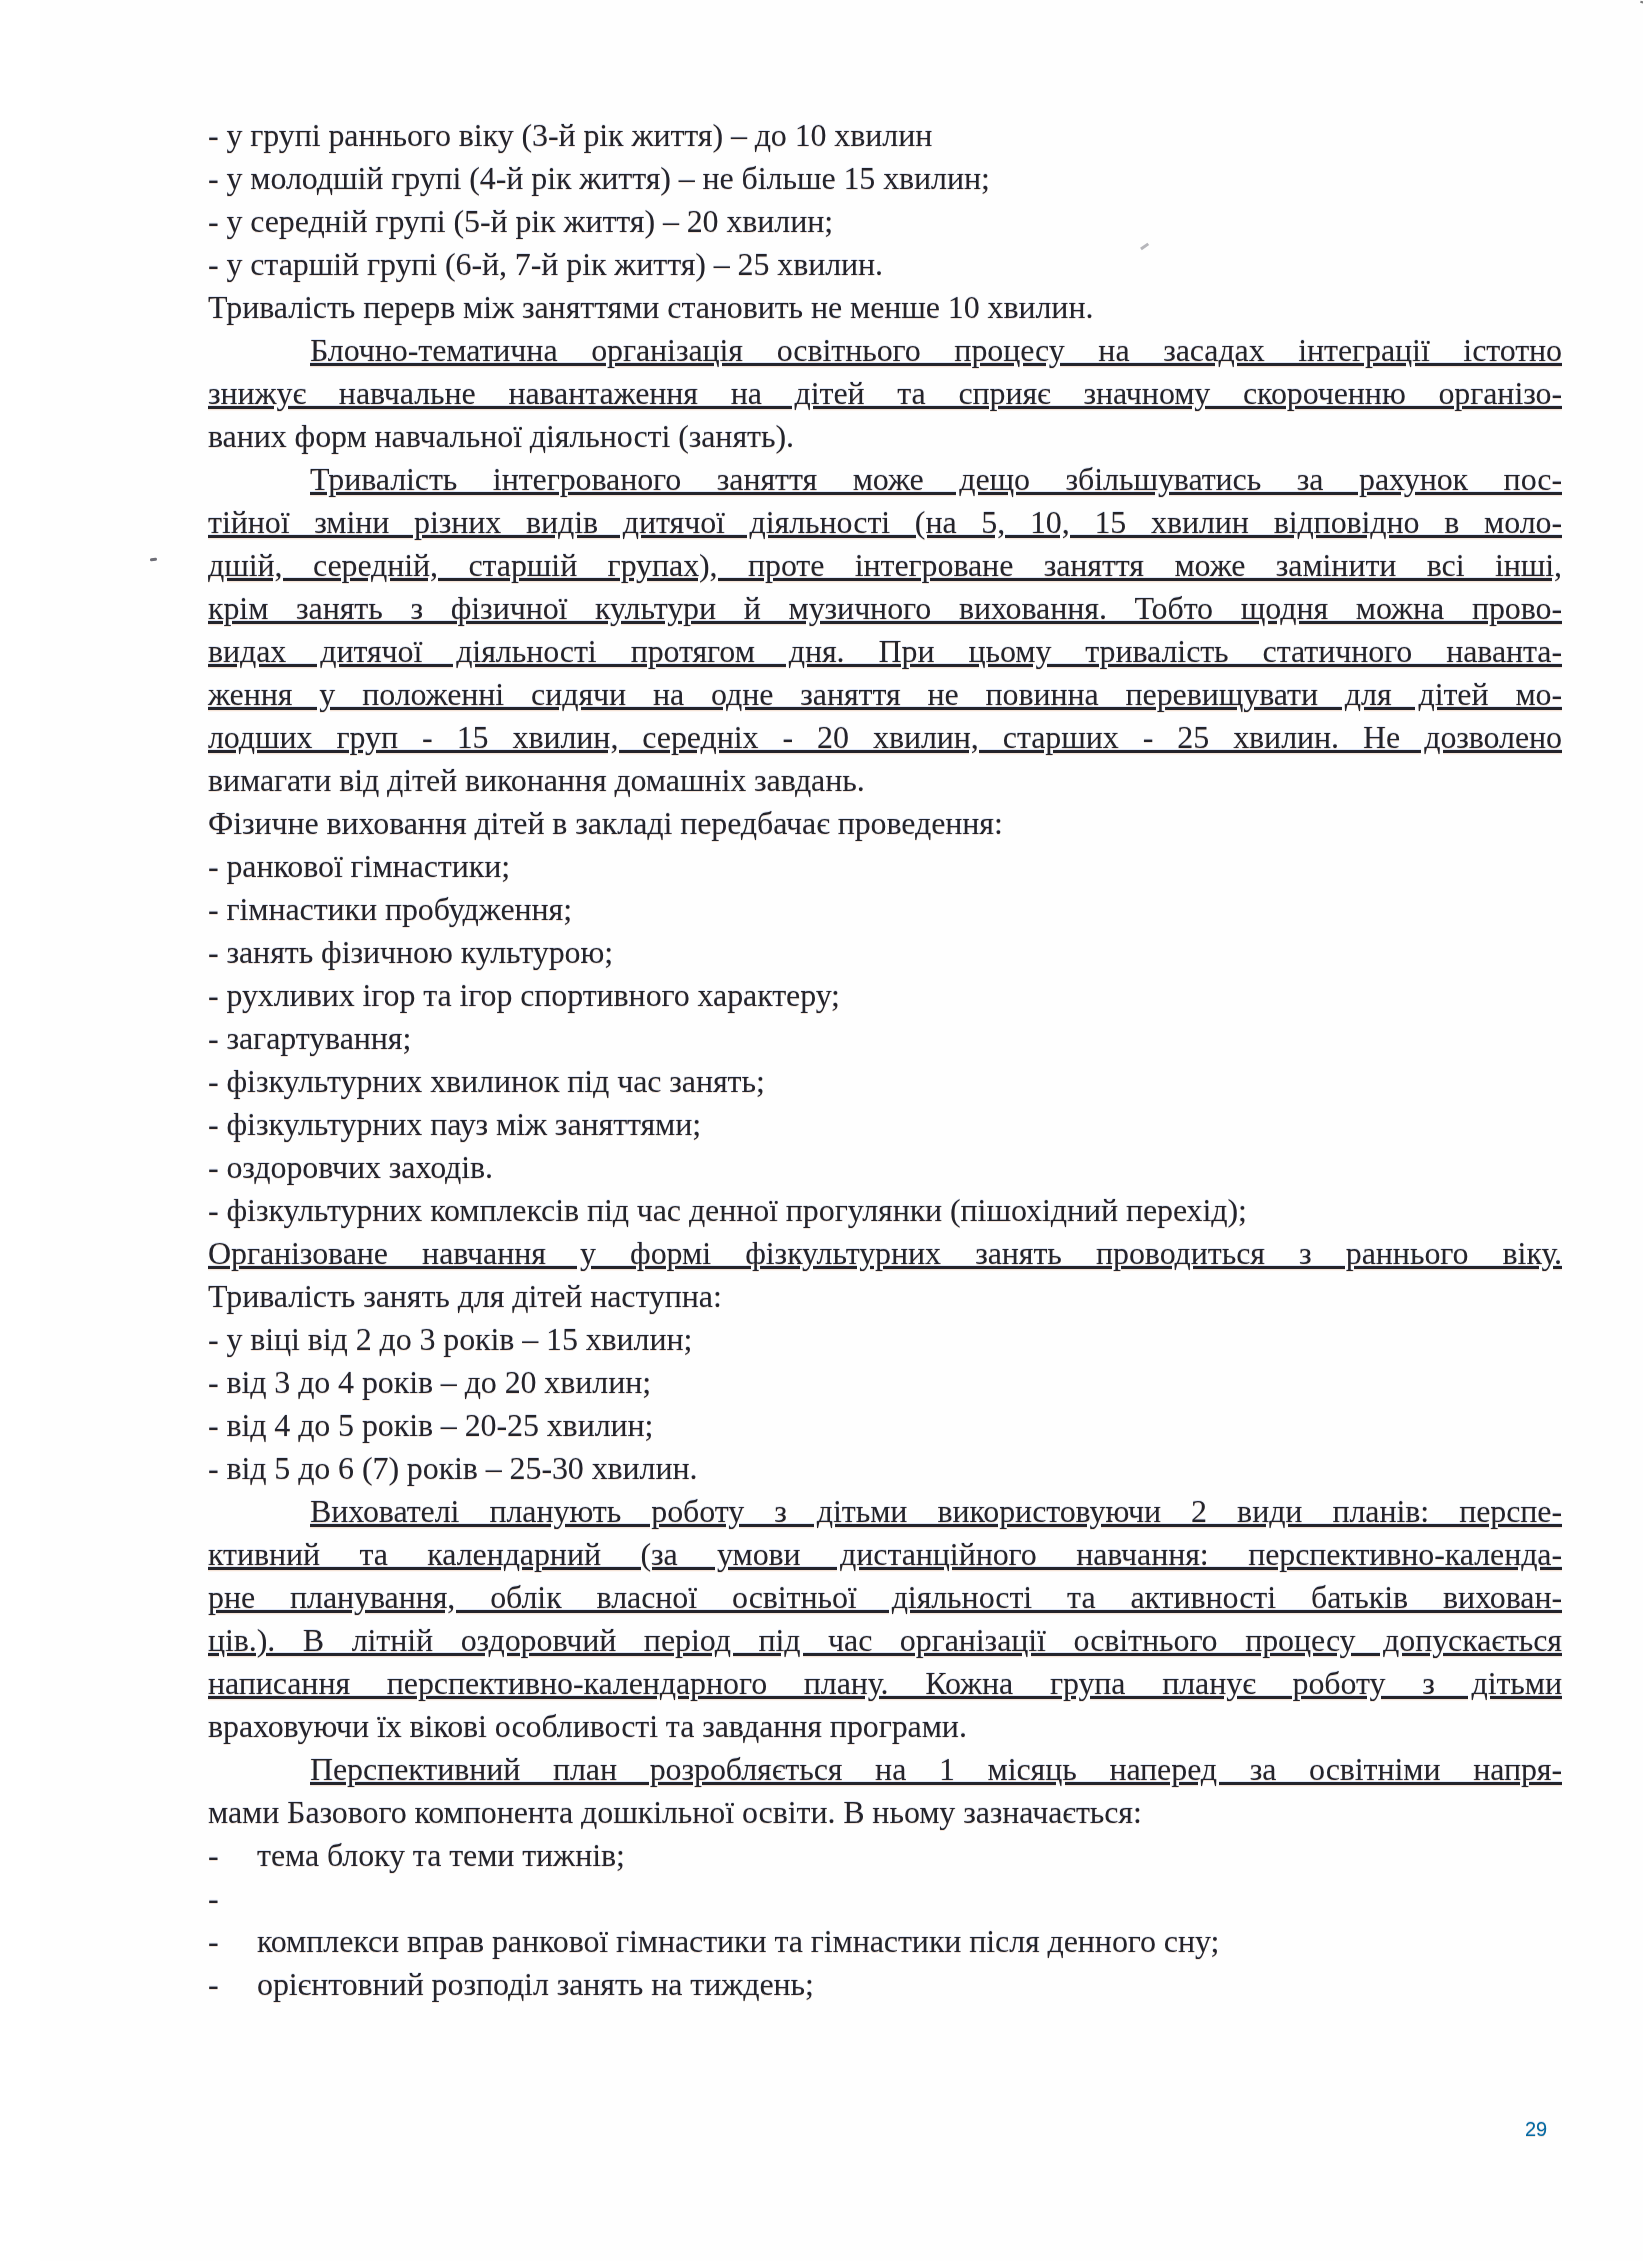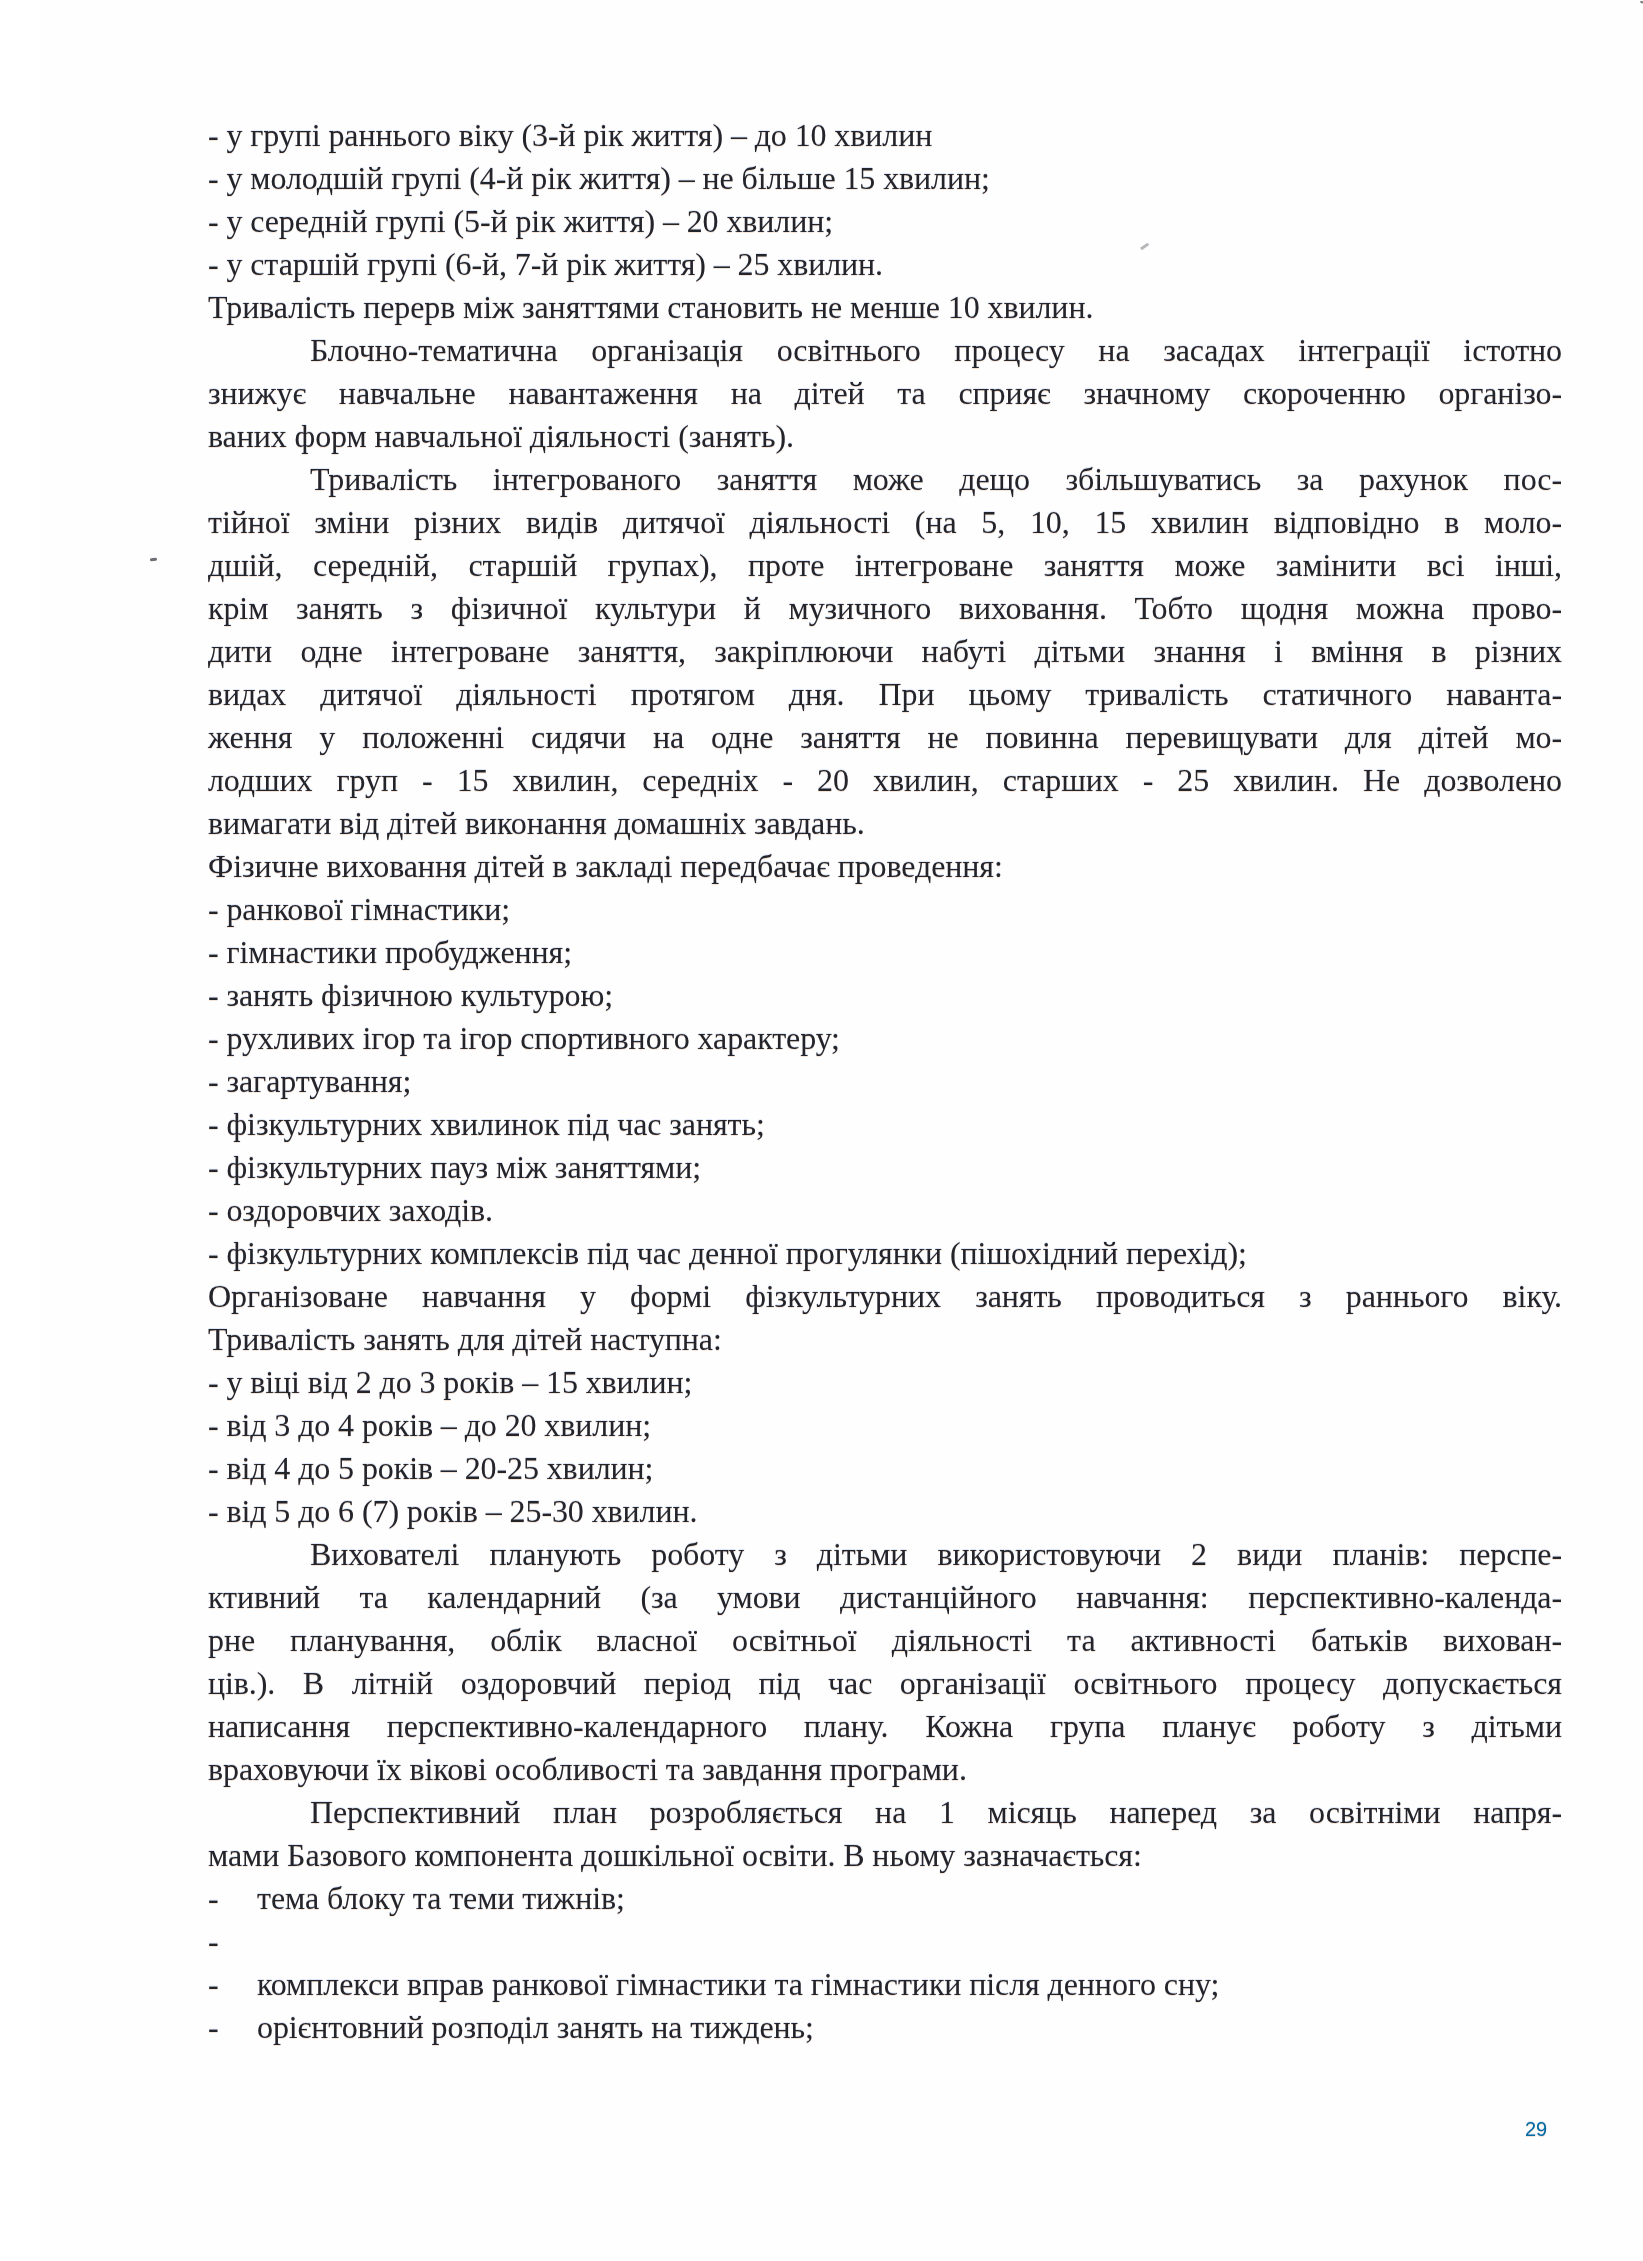--- a/index.html
+++ b/index.html
@@ -29,20 +29,21 @@
   .ln {
     height: 43px;
     line-height: 43px;
     white-space: nowrap;
     text-align: left;
   }
   .ln.j {
     white-space: normal;
     text-align: justify;
     text-align-last: justify;
+    text-decoration: underline;
   }
   .ln.ind {
     text-indent: 102px;
   }
   .ln.dash {
     display: flex;
   }
   .ln.dash .dash-col {
     flex: 0 0 49px;
     width: 49px;
@@ -108,21 +109,20 @@
       <div class="ln">- у середній групі (5-й рік життя) – 20 хвилин;</div>
       <div class="ln">- у старшій групі (6-й, 7-й рік життя) – 25 хвилин.</div>
       <div class="ln">Тривалість перерв між заняттями становить не менше 10 хвилин.</div>
       <div class="ln j ind">Блочно-тематична організація освітнього процесу на засадах інтеграції істотно</div>
       <div class="ln j">знижує навчальне навантаження на дітей та сприяє значному скороченню організо-</div>
       <div class="ln">ваних форм навчальної діяльності (занять).</div>
       <div class="ln j ind">Тривалість інтегрованого заняття може дещо збільшуватись за рахунок пос-</div>
       <div class="ln j">тійної зміни різних видів дитячої діяльності (на 5, 10, 15 хвилин відповідно в моло-</div>
       <div class="ln j">дшій, середній, старшій групах), проте інтегроване заняття може замінити всі інші,</div>
       <div class="ln j">крім занять з фізичної культури й музичного виховання. Тобто щодня можна прово-</div>
-      <div class="ln j">дити одне інтегроване заняття, закріплюючи набуті дітьми знання і вміння в різних</div>
       <div class="ln j">видах дитячої діяльності протягом дня. При цьому тривалість статичного наванта-</div>
       <div class="ln j">ження у положенні сидячи на одне заняття не повинна перевищувати для дітей мо-</div>
       <div class="ln j">лодших груп - 15 хвилин, середніх - 20 хвилин, старших - 25 хвилин. Не дозволено</div>
       <div class="ln">вимагати від дітей виконання домашніх завдань.</div>
       <div class="ln">Фізичне виховання дітей в закладі передбачає проведення:</div>
       <div class="ln">- ранкової гімнастики;</div>
       <div class="ln">- гімнастики пробудження;</div>
       <div class="ln">- занять фізичною культурою;</div>
       <div class="ln">- рухливих ігор та ігор спортивного характеру;</div>
       <div class="ln">- загартування;</div>

